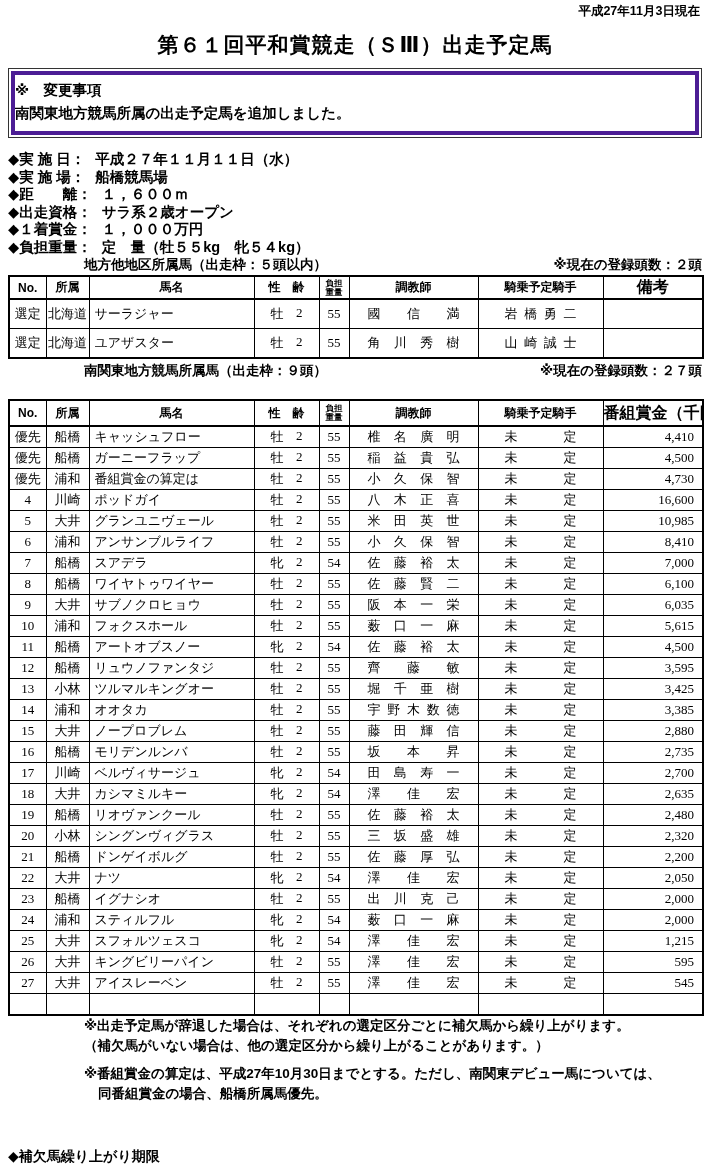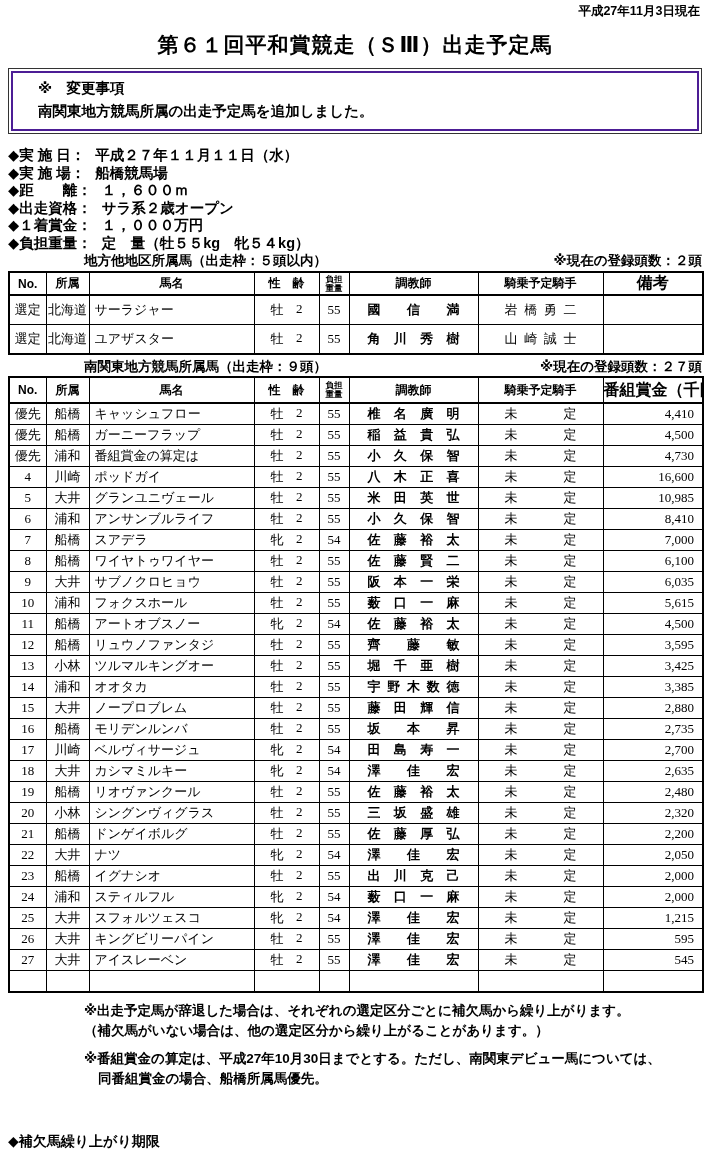--- a/index.html
+++ b/index.html
@@ -4,58 +4,58 @@
 <style>
   html,body{margin:0;padding:0;background:#fff;color:#000;}
   body{width:710px;font-family:"Liberation Sans","DejaVu Sans",sans-serif;}
   .page{box-sizing:border-box;width:710px;padding:4px 8px 6px 8px;}
 
   .asof{text-align:right;font-size:12.5px;font-weight:bold;line-height:15px;padding-right:2px;}
 
   .title{margin-top:12px;text-align:center;font-size:21px;font-weight:bold;letter-spacing:1px;line-height:27px;}
 
   .notice{margin-top:10px;border:1px solid #333;padding:2px;}
-  .notice-inner{border:2px solid #4c1d95;padding:6px 16px 9px 25px;}
+  .notice-inner{border:4px solid #4c1d95;padding:6px 16px 9px 0;}
   .notice-h{font-size:14.5px;font-weight:bold;line-height:18px;}
   .notice-b{font-size:14.5px;font-weight:bold;line-height:18px;margin-top:5px;}
 
   .details{margin-top:13px;}
   .detail-line{display:flex;font-size:14.5px;font-weight:bold;line-height:17.5px;white-space:pre;}
   .detail-label{display:inline-block;}
   .detail-value{margin-left:10px;}
 
   .caption{display:flex;justify-content:space-between;align-items:flex-end;
            font-size:13.5px;font-weight:bold;line-height:17px;padding-left:76px;}
   .cap1{margin-bottom:2px;}
-  .cap2{margin-top:3px;margin-bottom:1px;}
+  .cap2{margin-top:3px;margin-bottom:20px;}
 
   table{border-collapse:collapse;table-layout:fixed;width:694px;border:2px solid #000;}
   th,td{border:1px solid #000;padding:0;overflow:hidden;white-space:nowrap;}
   thead th{border-bottom:2px solid #000;font-family:"Liberation Sans","DejaVu Sans",sans-serif;
            font-weight:bold;font-size:12px;text-align:center;vertical-align:middle;}
   td{font-family:"Liberation Serif","DejaVu Serif",serif;font-size:13px;vertical-align:middle;}
   .t1 thead th{height:19px;}
   .t1 td{height:28px;}
   .t2 thead th{height:24px;}
   .t2 td{height:20px;}
   th.col4{font-size:8.5px;line-height:9px;white-space:pre-line;}
   th.col7{font-size:16px;}
   .c-no{text-align:center;}
   .c-sho{text-align:center;}
   .c-name{text-align:left;padding-left:5px;}
   .sexage{display:flex;justify-content:space-between;padding:0 16px;}
   .c-wt{text-align:center;}
   .dist{display:block;text-align:justify;text-align-last:justify;}
-  .c-trainer .dist{padding:0 18px;font-weight:bold;}
+  .c-trainer .dist{padding:0 18px;}
   .c-jockey .dist{padding:0 26px;}
   .c-extra.right{text-align:right;padding-right:8px;}
   .c-extra.center{text-align:center;}
 
   .notes{padding-left:76px;font-size:13.5px;font-weight:bold;line-height:19.5px;}
-  .n1{margin-top:8px;}
+  .n1{margin-top:0;}
   .n2{margin-top:9px;}
   .indent2{padding-left:14px;}
 
   .footer{margin-top:10px;font-size:14px;font-weight:bold;line-height:17.5px;white-space:pre;}
 </style>
 </head>
 <body>
 
 <div class="page">
 

